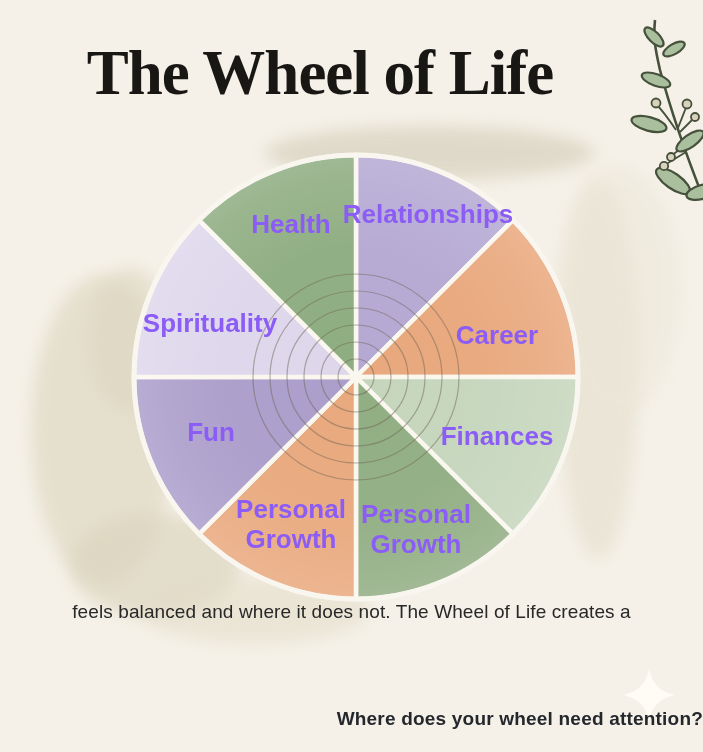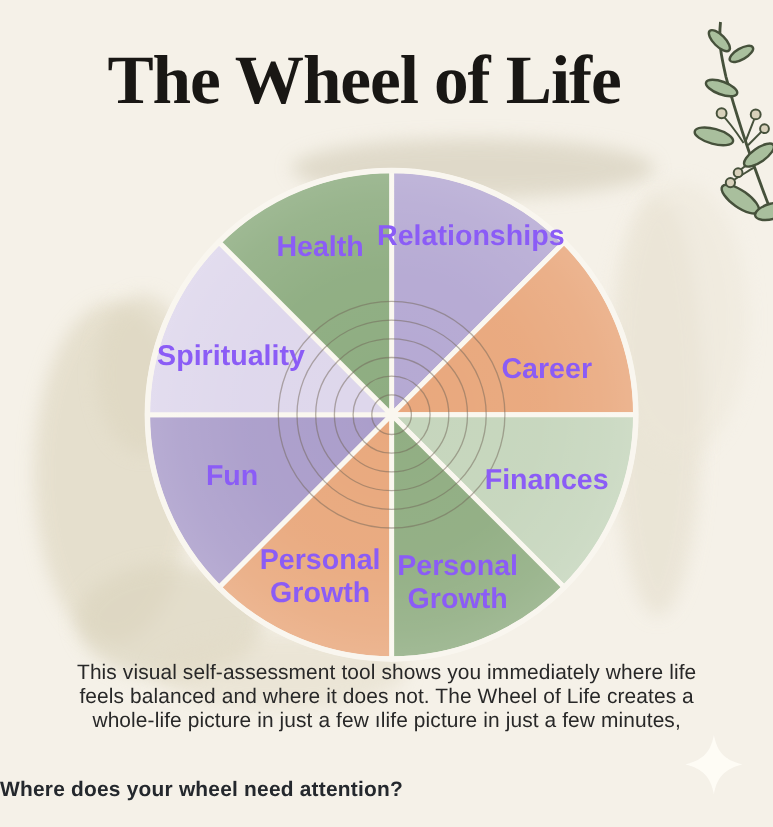--- a/index.html
+++ b/index.html
@@ -7,37 +7,37 @@
     width:703px;height:752px;position:relative;overflow:hidden;
     background:#f5f1e8;
     font-family:"Liberation Sans",sans-serif;
   }
   .layer{position:absolute;left:0;top:0;}
   .title{
     position:absolute;left:0;top:40px;width:640px;margin:0;
     text-align:center;
     font-family:"Liberation Serif",serif;
     font-weight:700;font-size:63px;line-height:1.05;
-    letter-spacing:-1px;color:#191714;padding-left:11px;
+    letter-spacing:-1px;color:#191714;
   }
   .wheel-label{
     position:absolute;transform:translate(-50%,-50%);
     font-weight:700;font-size:26px;line-height:1.17;
     color:#8b5cf6;white-space:nowrap;text-align:center;
   }
   .wheel-label.two-line{white-space:normal;width:140px;}
   .description{
     position:absolute;left:0;top:601px;width:703px;
     text-align:center;color:#282828;
     font-size:19px;line-height:22px;font-weight:400;
     letter-spacing:.1px;
   }
   .question{
     position:absolute;left:0;top:708px;width:703px;
-    text-align:left;color:#24282d;
+    text-align:right;color:#24282d;
     font-size:19px;font-weight:700;letter-spacing:.2px;
   }
 </style>
 </head>
 <body>
 
 <svg class="layer" width="703" height="752" viewBox="0 0 703 752">
   <defs>
     <filter id="wash" x="-60%" y="-60%" width="220%" height="220%">
       <feGaussianBlur stdDeviation="8"></feGaussianBlur>
@@ -113,18 +113,16 @@
 <div class="wheel-label" style="left:291px;top:224px">Health</div>
 <div class="wheel-label" style="left:428px;top:214px">Relationships</div>
 <div class="wheel-label" style="left:210px;top:323px">Spirituality</div>
 <div class="wheel-label" style="left:497px;top:335px">Career</div>
 <div class="wheel-label" style="left:211px;top:432px">Fun</div>
 <div class="wheel-label" style="left:497px;top:436px">Finances</div>
 <div class="wheel-label two-line" style="left:291px;top:524px">Personal Growth</div>
 <div class="wheel-label two-line" style="left:416px;top:529px">Personal Growth</div>
 
 <div class="description">
-  <div>This visual self-assessment tool shows you immediately where life</div>
   <div>feels balanced and where it does not. The Wheel of Life creates a</div>
-  <div>whole-life picture in just a few ılife picture in just a few minutes,</div>
 </div>
 
 <div class="question">Where does your wheel need attention?</div>
 
 </body></html>

